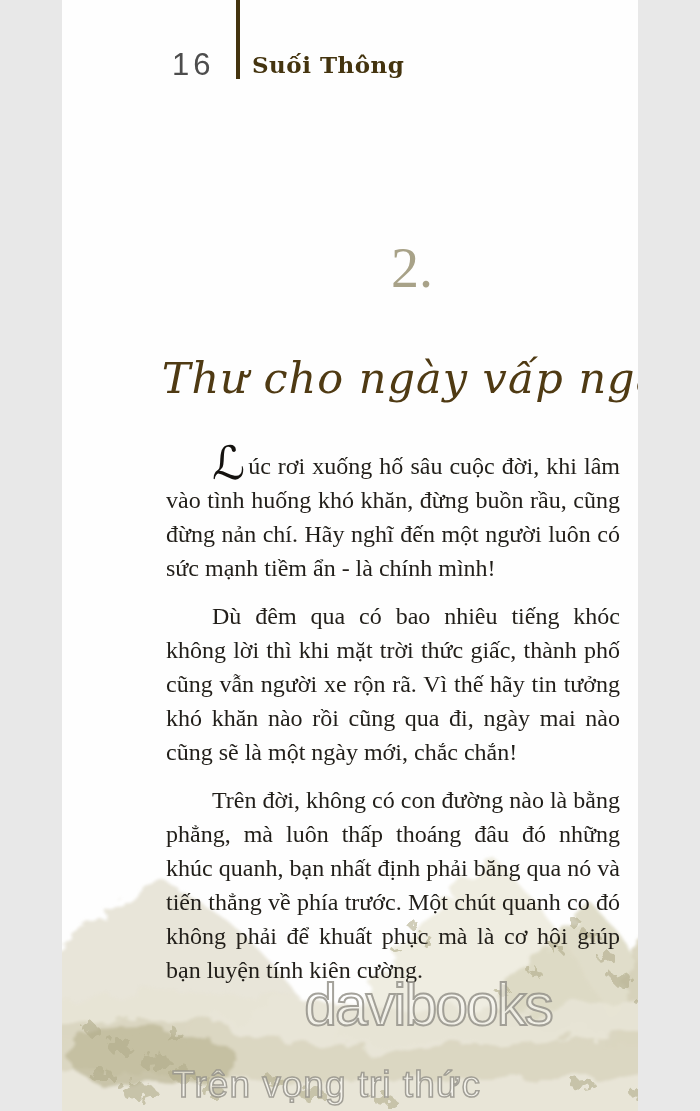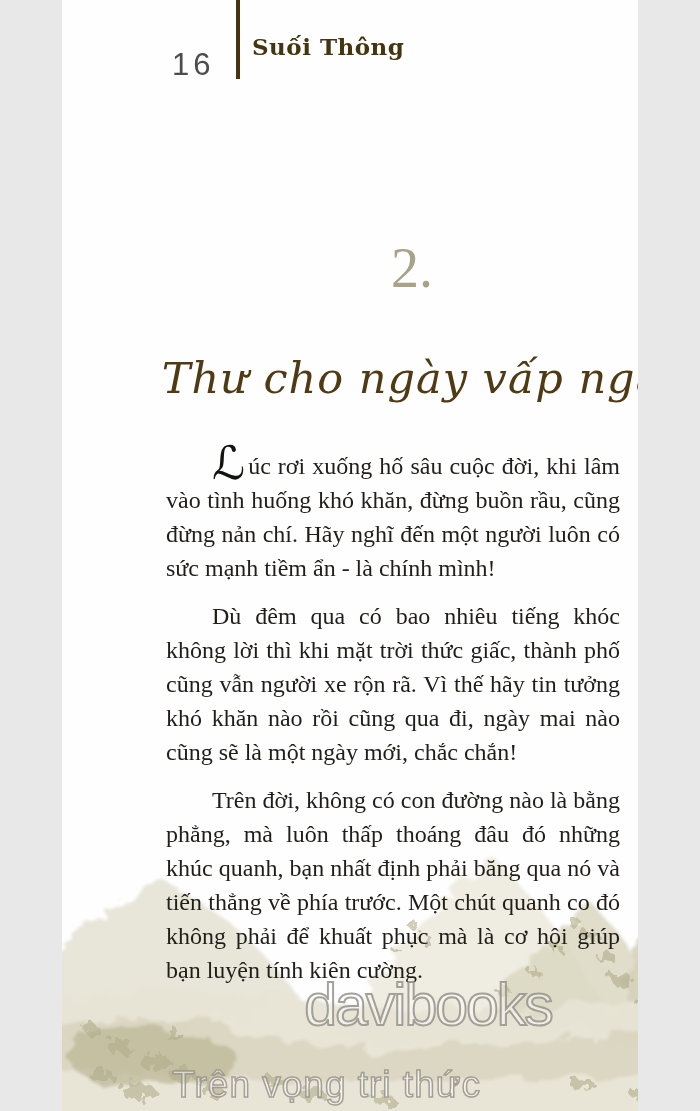--- a/index.html
+++ b/index.html
@@ -13,21 +13,21 @@
   .page-num {
     position:absolute; left:110px; top:47px;
     font-family:"Liberation Sans", sans-serif; font-weight:400;
     font-size:31px; color:#4d4d4d; letter-spacing:4px;
   }
   .header-rule {
     position:absolute; left:174px; top:0; width:4px; height:79px;
     background:#44340f;
   }
   .book-title {
-    position:absolute; left:190px; top:33px;
+    position:absolute; left:190px; top:51px;
     font-family:"DejaVu Serif", serif; font-weight:700;
     font-size:23px; color:#44340f; letter-spacing:0.5px;
   }
 
   
   .chapter-number {
     position:absolute; left:0; top:240px; width:700px; text-align:center;
     font-family:"Liberation Serif", serif; font-weight:400;
     font-size:56px; color:#a8a288; line-height:1;
   }

